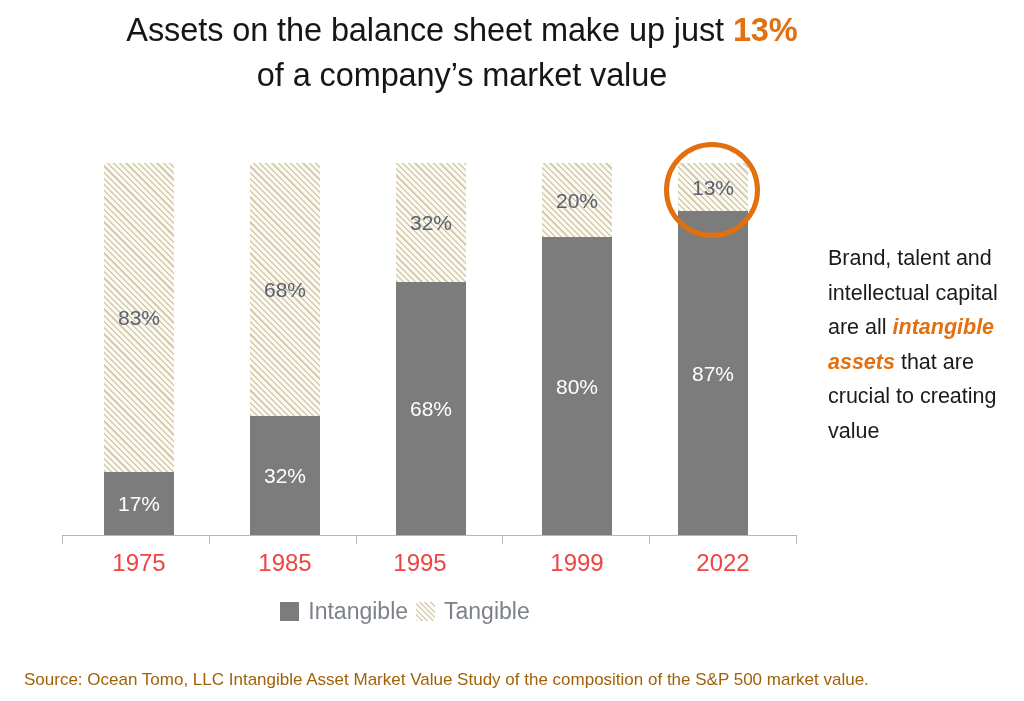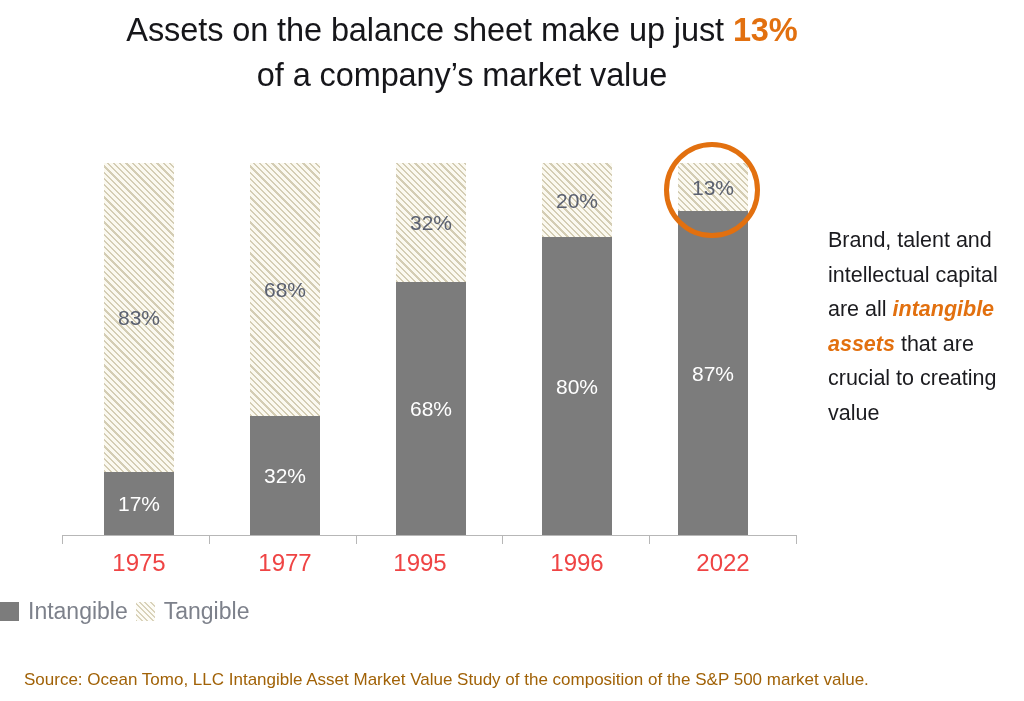--- a/index.html
+++ b/index.html
@@ -107,20 +107,21 @@
     color: #ef4444;
   }
 
   
   #legend {
     position: absolute;
     left: 0px;
     top: 598px;
     width: 810px;
     display: flex;
+    justify-content: center;
     align-items: center;
     gap: 8px;
   }
   .legend-item {
     display: flex;
     align-items: center;
     gap: 9px;
   }
   .legend-swatch {
     width: 19px;
@@ -151,21 +152,21 @@
     height: 96px;
     border: 5px solid #E2700F;
     border-radius: 50%;
     pointer-events: none;
   }
 
   
   #side-note {
     position: absolute;
     left: 828px;
-    top: 223px;
+    top: 241px;
     width: 190px;
     font-size: 21.5px;
     line-height: 34.5px;
     color: #1b1b1f;
   }
   #side-note .emph {
     color: #E2700F;
     font-weight: bold;
     font-style: italic;
   }
@@ -254,23 +255,23 @@
 
     <div id="axis-line"></div>
     <div class="axis-tick" style="left:62px;"></div>
     <div class="axis-tick" style="left:209px;"></div>
     <div class="axis-tick" style="left:356px;"></div>
     <div class="axis-tick" style="left:502px;"></div>
     <div class="axis-tick" style="left:649px;"></div>
     <div class="axis-tick" style="left:796px;"></div>
 
     <div class="x-label" style="left:79px;">1975</div>
-    <div class="x-label" style="left:225px;">1977</div>
+    <div class="x-label" style="left:225px;">1985</div>
     <div class="x-label" style="left:360px;">1995</div>
-    <div class="x-label" style="left:517px;">1996</div>
+    <div class="x-label" style="left:517px;">1999</div>
     <div class="x-label" style="left:663px;">2022</div>
 
     <div id="legend">
       <div class="legend-item">
         <span class="legend-swatch swatch-intangible"></span>
         <span class="legend-label">Intangible</span>
       </div>
       <div class="legend-item">
         <span class="legend-swatch swatch-tangible"></span>
         <span class="legend-label">Tangible</span>

